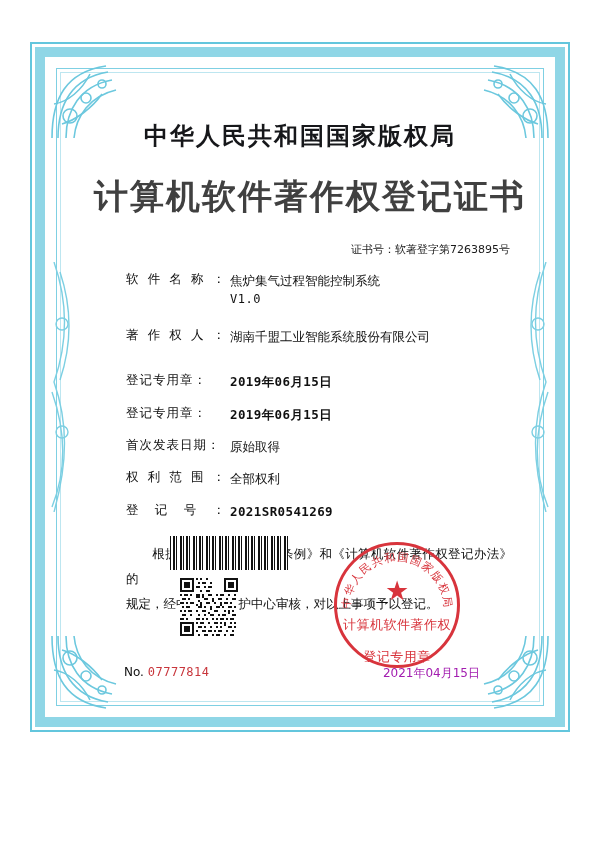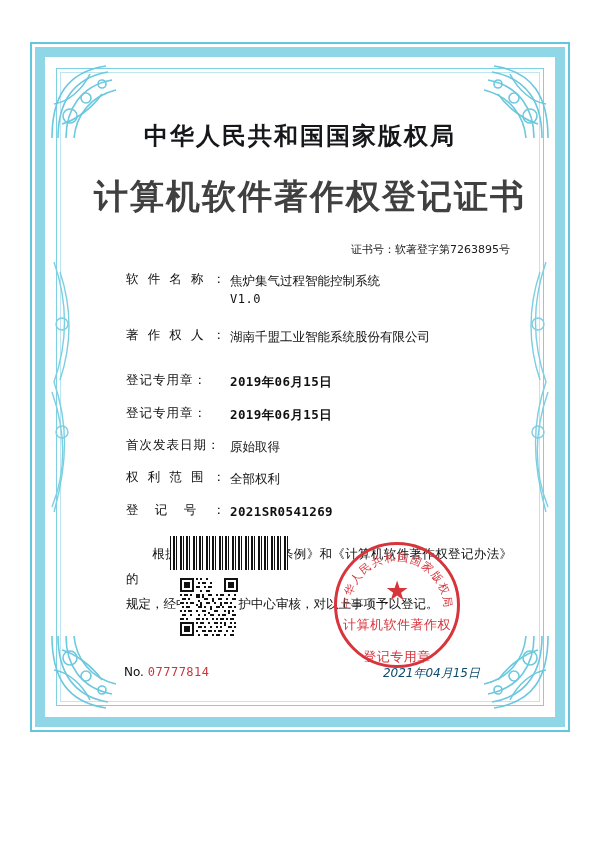--- a/index.html
+++ b/index.html
@@ -280,21 +280,21 @@
     font-family: "DejaVu Sans", sans-serif;
   }
   .serial {
     color: #101010;
   }
   .serial .num {
     color: #c8363c;
     font-family: "DejaVu Sans Mono", monospace;
     letter-spacing: 0.5px;
   }
-  .issue-date { color: #0c4a6e; font-style: italic; }
+  .issue-date { color: #a21caf; }
 </style>
 </head>
 <body>
 
 <div class="page">
 
   <div class="certificate">
 
     <div class="border-outer"></div>
     <div class="border-band"></div>

